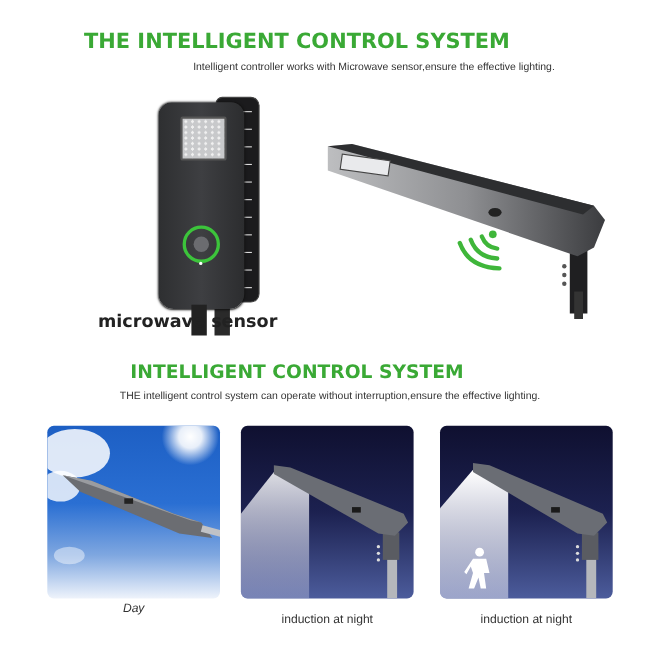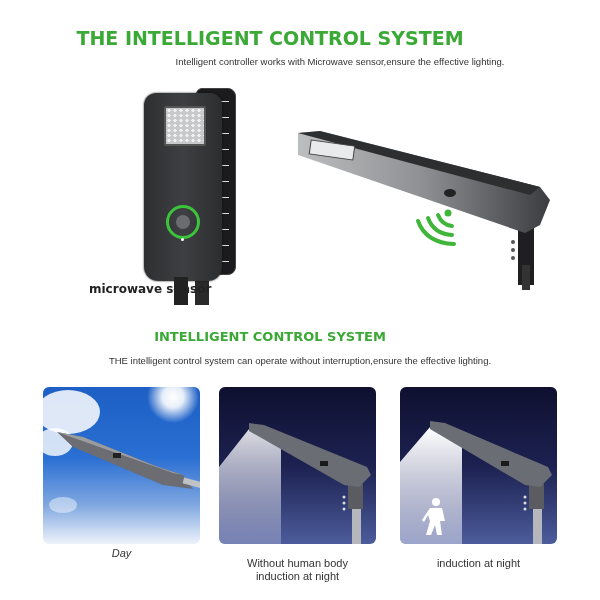--- a/index.html
+++ b/index.html
@@ -1,36 +1,36 @@
 <!DOCTYPE html>
 <html><head>
 <meta charset="utf-8">
 <style>
   html, body { margin:0; padding:0; background:#ffffff; }
   body { width:600px; height:600px; position:relative; overflow:hidden; font-family:"Liberation Sans", sans-serif; }
   .title { position:absolute; left:0; width:540px; text-align:center; color:#3aa935; font-weight:bold; font-family:"DejaVu Sans", sans-serif; letter-spacing:0px; }
   .t1 { top:27px; font-size:19px; }
-  .t2 { top:329px; font-size:13px; }
+  .t2 { top:329px; font-size:17px; }
   .sub { position:absolute; left:0; width:600px; text-align:center; color:#333; font-size:9.5px; }
   .s1 { top:56px;padding-left:40px; }
   .s2 { top:355px; }
 
   
   .lamp-front { position:absolute; left:140px; top:85px; width:100px; height:220px; }
   .solar-panel { position:absolute; left:56px; top:3px; width:38px; height:185px; background:#1b1b1d; border-radius:6px 8px 8px 6px; border:1px solid #444; }
   .solar-panel .cell { position:absolute; left:4px; width:28px; height:1px; background:#ddd; }
   .lamp-body { position:absolute; left:4px; top:8px; width:78px; height:188px; background:linear-gradient(90deg,#2e2f31,#3e3f42 50%,#2c2d2f); border-radius:12px 12px 14px 14px; box-shadow:0 0 2px #111; }
   .led-window { position:absolute; left:20px; top:13px; width:38px; height:36px; background:#c8c9cb; border:2px solid #555; border-radius:2px;
     background-image:radial-gradient(#f0f0f0 35%, transparent 40%); background-size:6px 5px; }
   .sensor-ring { position:absolute; left:22px; top:112px; width:28px; height:28px; border:3px solid #3cc43b; border-radius:50%; }
   .sensor-dot { position:absolute; left:7px; top:7px; width:14px; height:14px; background:#6b6c70; border-radius:50%; }
   .led-indicator { position:absolute; left:37px; top:145px; width:3px; height:3px; background:#fff; border-radius:50%; }
   .pole-front { position:absolute; left:34px; top:192px; width:14px; height:28px; background:#222; }
   .pole-back { position:absolute; left:55px; top:188px; width:14px; height:32px; background:#2a2a2a; }
-  .mw-label { position:absolute; left:49px; top:282px; font-size:12px; font-weight:bold; color:#222; font-family:"DejaVu Sans", sans-serif;padding-left:40px; }
+  .mw-label { position:absolute; left:49px; top:282px; font-size:16px; font-weight:bold; color:#222; font-family:"DejaVu Sans", sans-serif;padding-left:40px; }
 
   
   .lamp-side { position:absolute; left:290px; top:125px; width:270px; height:165px; }
   .wave { position:absolute; }
 
   
   .panel { position:absolute; top:387px; width:157px; height:157px; border-radius:6px; overflow:hidden; }
   .p-day { left:43px; background:linear-gradient(180deg,#1d5fc4 0%, #2a6fd3 45%, #7fa7e0 75%, #eef3fb 100%); }
   .p-night1 { left:219px; background:linear-gradient(180deg,#0f1030 0%, #1c2150 50%, #4c5c9c 100%); }
   .p-night2 { left:400px; background:linear-gradient(180deg,#0f1030 0%, #1c2150 50%, #4c5c9c 100%); }
@@ -162,18 +162,17 @@
       <circle cx="125" cy="122" r="1.5" fill="#ddd"></circle>
     <g fill="#ffffff">
       <circle cx="36" cy="115" r="4"></circle>
       <path d="M30,121 L42,121 L45,134 L40,134 L42,148 L37,148 L35,138 L31,148 L26,148 L30,134 L28,128 L24,135 L22,133 Z"></path>
     </g>
   </svg>
 </div>
 
 <div class="caption c1">Day</div>
 <div class="caption c2">
-  <div>Without human body</div>
   <div>induction at night</div>
 </div>
 <div class="caption c3">
   <div>induction at night</div>
 </div>
 
 </body></html>

